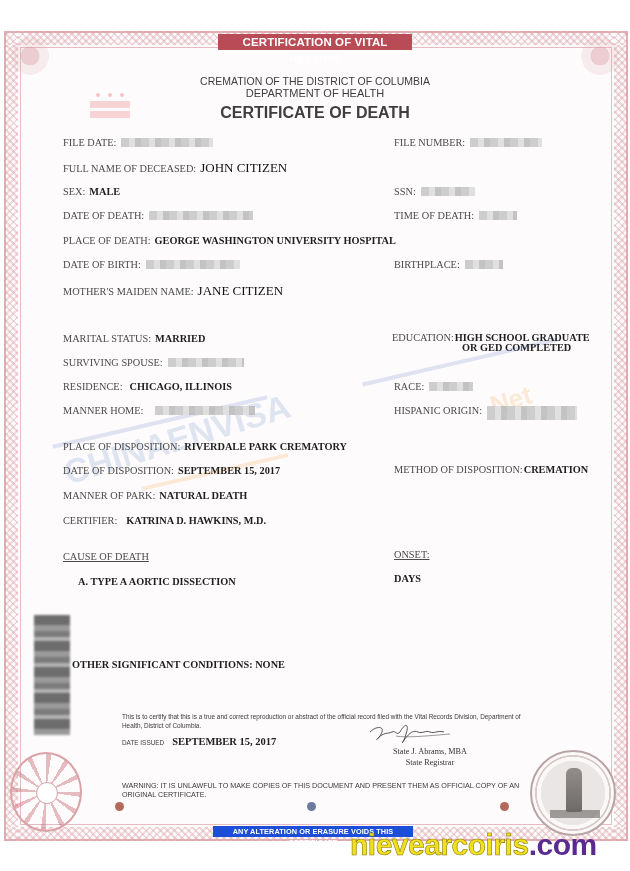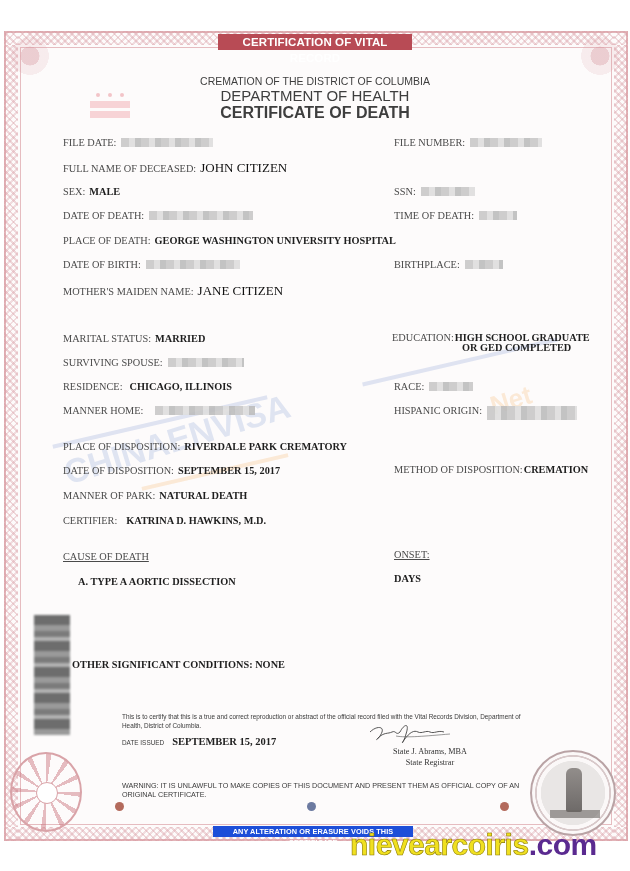--- a/index.html
+++ b/index.html
@@ -36,21 +36,21 @@
   .banner-top {
     position: absolute; left: 218px; top: 34px; width: 194px; height: 16px;
     background: #b84b55; color: #fff;
     font-family: "Liberation Sans", sans-serif; font-weight: bold; font-size: 11.5px;
     text-align: center; line-height: 16px; letter-spacing: 0.1px;
   }
 
   .hdr { position: absolute; left: 0; width: 630px; text-align: center;
     font-family: "Liberation Sans", sans-serif; color: #3e3e3e; }
   .hdr1 { top: 75px; font-size: 10.5px; }
-  .hdr2 { top: 87px; font-size: 15px; }
+  .hdr2 { top: 87px; font-size: 11px; }
   .hdr3 { top: 104px; font-size: 16px; font-weight: bold; }
 
   .flag { position: absolute; left: 90px; top: 93px; width: 40px; height: 30px; }
   .flag .star { position: absolute; top: 0; width: 4px; height: 4px; background: #f3c4c8; border-radius: 50%; }
   .flag .bar { position: absolute; left: 0; width: 40px; height: 7px; background: #f7d3d6; }
 
   .field { position: absolute; font-size: 10.3px; white-space: nowrap; color: #444; }
   .field .lbl { color: #4a4a4a; }
   .field .val { font-weight: bold; color: #1e1e1e; margin-left: 4px; }
   .field .val.big { font-weight: normal; font-size: 13px; color: #111; }

